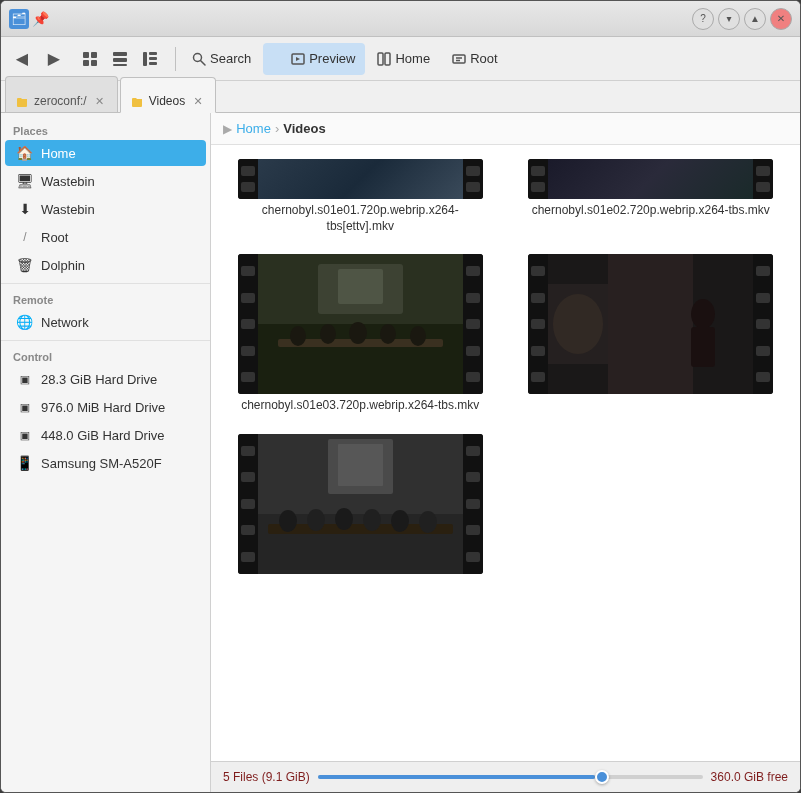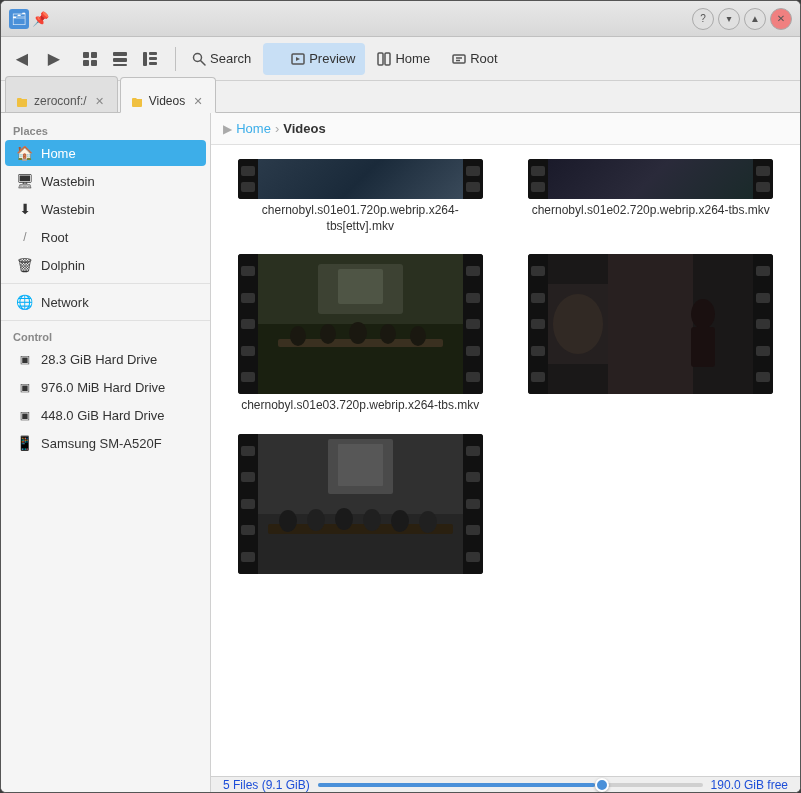--- a/index.html
+++ b/index.html
@@ -53,21 +53,21 @@
     .file-grid { flex: 1; overflow-y: auto; padding: 8px; display: grid; grid-template-columns: 1fr 1fr; gap: 8px; align-content: start; }
     .file-item { display: flex; flex-direction: column; align-items: center; padding: 6px; border-radius: 4px; cursor: pointer; }
     .file-thumb { width: 245px; height: 140px; background: #222; border-radius: 3px; overflow: hidden; position: relative; margin-bottom: 4px; }
     .file-thumb-filmstrip-left { position: absolute; left: 0; top: 0; bottom: 0; width: 20px; background: #111; display: flex; flex-direction: column; justify-content: space-around; padding: 4px 2px; }
     .file-thumb-filmstrip-right { position: absolute; right: 0; top: 0; bottom: 0; width: 20px; background: #111; display: flex; flex-direction: column; justify-content: space-around; padding: 4px 2px; }
     .film-hole { width: 14px; height: 10px; background: #333; border-radius: 2px; margin: 0 auto; }
     .file-thumb-img { position: absolute; left: 20px; right: 20px; top: 0; bottom: 0; overflow: hidden; }
     .file-name { font-size: 12px; color: #333; text-align: center; max-width: 245px; word-break: break-word; line-height: 1.3; }
 
     
-    .statusbar { height: 16px; background: #efefef; border-top: 1px solid #d0d0d0; display: flex; align-items: center; padding: 0 12px; gap: 8px; flex-shrink: 0; font-size: 12px; color: #1d4ed8; }
+    .statusbar { height: 31px; background: #efefef; border-top: 1px solid #d0d0d0; display: flex; align-items: center; padding: 0 12px; gap: 8px; flex-shrink: 0; font-size: 12px; color: #7f1d1d; }
     .statusbar-text { flex-shrink: 0; }
     .statusbar-slider-container { flex: 1; display: flex; align-items: center; gap: 6px; }
     .slider-track { flex: 1; height: 4px; background: #d0d0d0; border-radius: 2px; position: relative; }
     .slider-fill { height: 100%; background: #4a90d9; border-radius: 2px; }
     .slider-thumb { width: 14px; height: 14px; background: #4a90d9; border-radius: 50%; position: absolute; top: 50%; transform: translateY(-50%); border: 2px solid white; box-shadow: 0 1px 3px rgba(0,0,0,0.3); }
     .statusbar-free { flex-shrink: 0; }
 
     
     .scene-ep1 { background: linear-gradient(135deg, #2a3a4a 0%, #1a2a3a 50%, #3a4a5a 100%); }
     .scene-ep2 { background: linear-gradient(135deg, #1a1a2a 0%, #2a2a3a 50%, #1a2a2a 100%); }
@@ -189,20 +189,21 @@
         <span class="icon" style="font-size:12px;color:#888;">/</span>
         <span>Root</span>
       </div>
       <div class="sidebar-item">
         <span class="icon">🗑</span>
         <span>Dolphin</span>
       </div>
 
       <div class="sidebar-divider"></div>
 
+      <div class="sidebar-section-label">Remote</div>
       <div class="sidebar-item">
         <span class="icon">🌐</span>
         <span>Network</span>
       </div>
 
       <div class="sidebar-divider"></div>
 
       <div class="sidebar-section-label">Control</div>
       <div class="sidebar-item">
         <span class="icon" style="font-size:11px;">▣</span>
@@ -375,18 +376,18 @@
       </div>
 
       <div class="statusbar">
         <span class="statusbar-text">5 Files (9.1 GiB)</span>
         <div class="statusbar-slider-container">
           <div class="slider-track">
             <div class="slider-fill" style="width: 72%;"></div>
             <div class="slider-thumb" style="left: 72%;"></div>
           </div>
         </div>
-        <span class="statusbar-free">190.0 GiB free</span>
+        <span class="statusbar-free">360.0 GiB free</span>
       </div>
     </div>
 
   </div>
 </div>
 
 </body></html>

